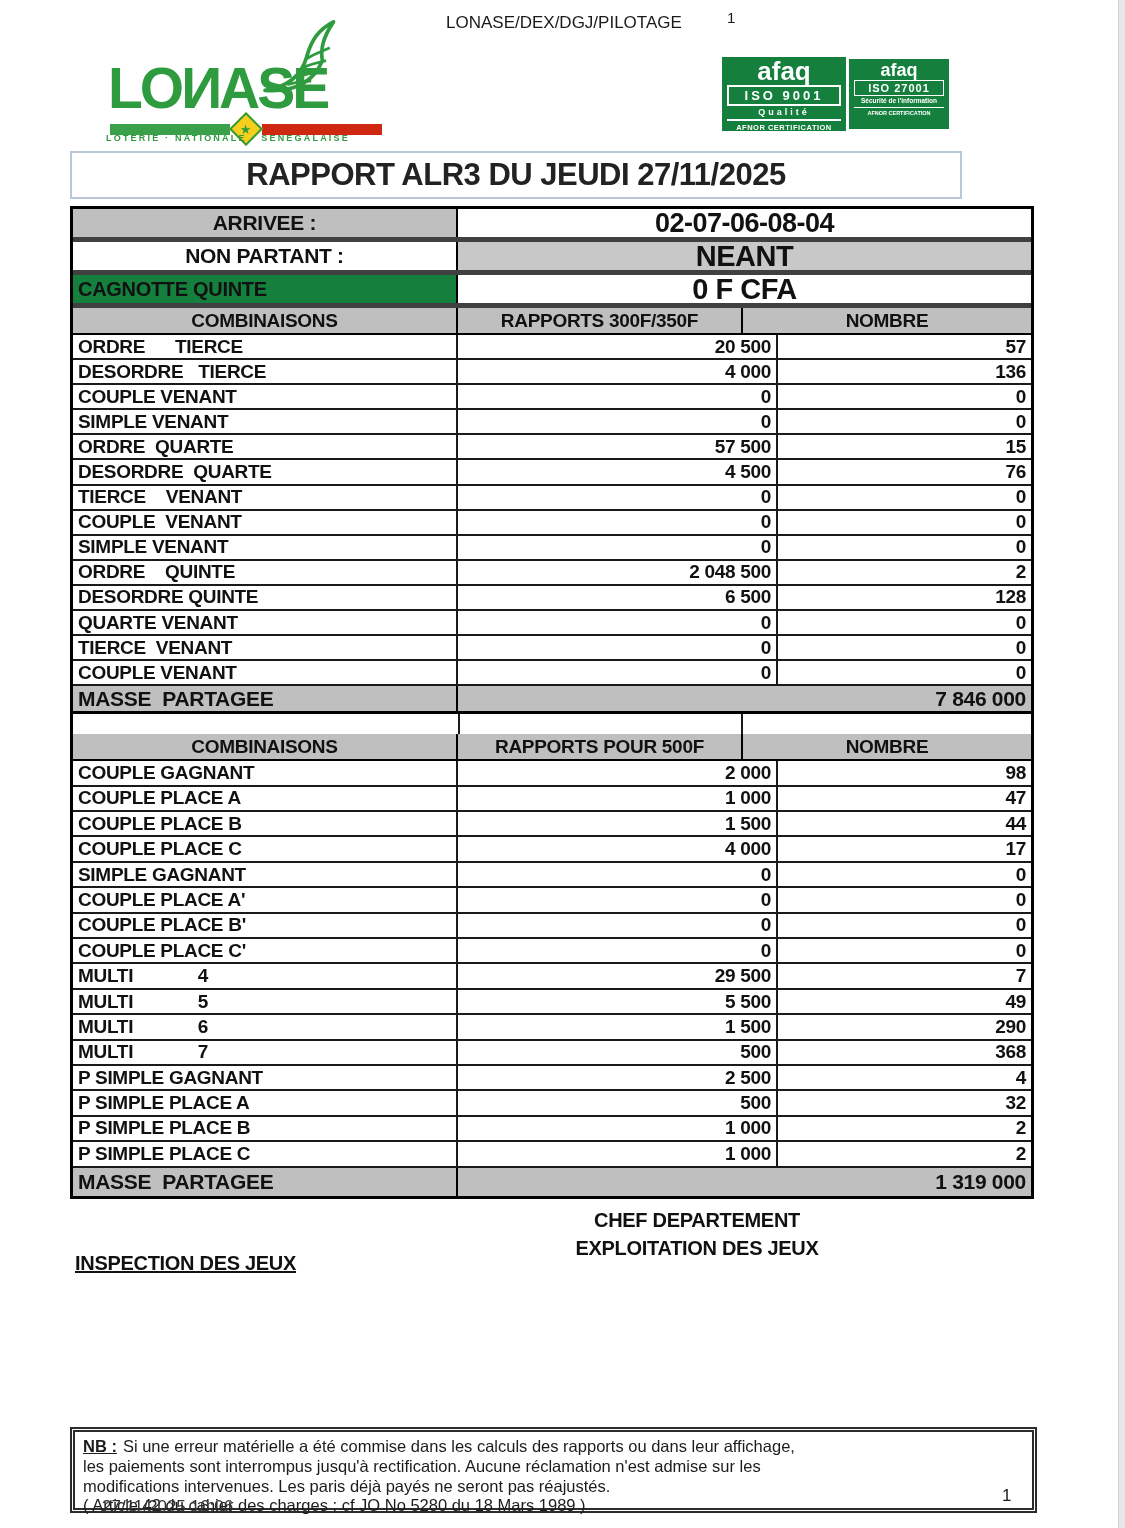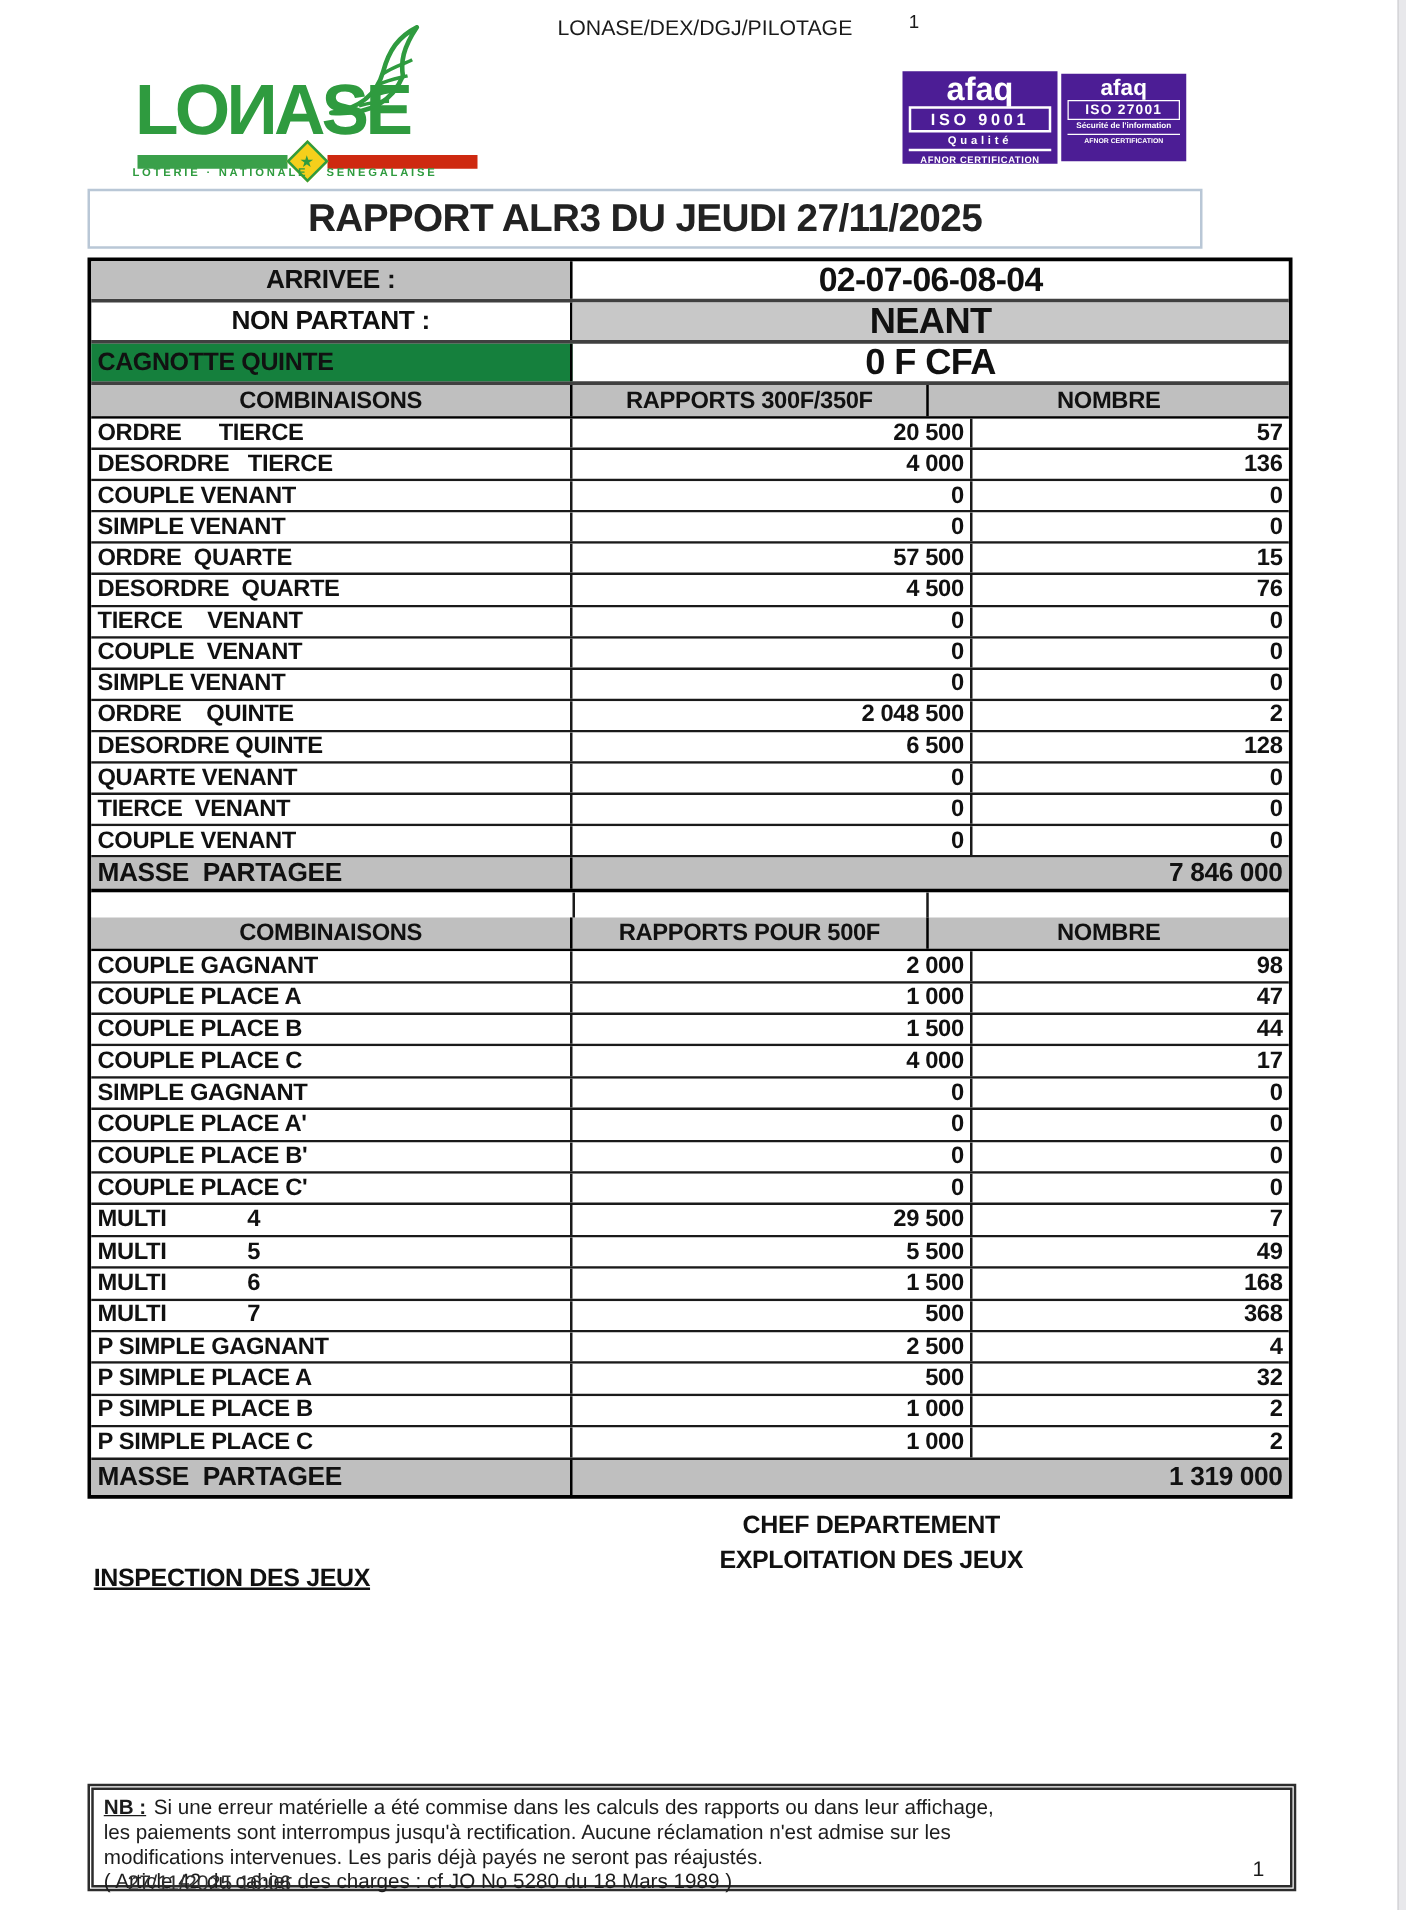--- a/index.html
+++ b/index.html
@@ -21,21 +21,21 @@
   .band { position:absolute; left:10px; top:97px; width:272px; display:flex; align-items:center; }
   .bar { height:11px; flex:1; }
   .bar.green { background:#3AA04A; }
   .bar.red { background:#CE2910; }
   .diamond { width:24px; height:24px; background:#F5CF1B; border:2px solid #2F9B3F; transform:rotate(45deg); margin:0 4px; flex:0 0 auto; display:flex; align-items:center; justify-content:center; }
   .diamond .star { transform:rotate(-45deg); color:#2F9B3F; font-size:13px; line-height:1; }
   .tagline { position:absolute; left:6px; top:113px; width:288px; font-size:9px; font-weight:bold; letter-spacing:2.2px; color:#2F9B3F; white-space:nowrap; }
 
   
   .badges { position:absolute; left:722px; top:57px; display:flex; }
-  .badge { background:#4c1d95; color:#fff; text-align:center; padding:3px 5px 2px; }
+  .badge { background:#15803d; color:#fff; text-align:center; padding:3px 5px 2px; }
   .badge1 { width:124px; height:74px; }
   .badge2 { width:100px; height:70px; margin-left:3px; margin-top:2px; }
   .badge .brand { font-weight:800; line-height:0.9; }
   .badge1 .brand { font-size:26px; }
   .badge2 .brand { font-size:18px; }
   .iso-strip { border:2px solid #fff; font-weight:bold; margin:2px 0 1px; }
   .badge1 .iso-strip { font-size:13px; letter-spacing:3px; padding:1px 0; }
   .badge2 .iso-strip { font-size:11px; letter-spacing:1px; border-width:1px; padding:1px 0; }
   .badge .subtitle { font-weight:bold; }
   .badge1 .subtitle { font-size:9px; letter-spacing:3px; }
@@ -43,21 +43,21 @@
   .badge .foot { border-top:2px solid #fff; font-weight:bold; margin-top:2px; padding-top:2px; }
   .badge1 .foot { font-size:7.5px; letter-spacing:0.5px; }
   .badge2 .foot { font-size:5.5px; border-top-width:1px; }
 
   
   .title-box { position:absolute; left:70px; top:151px; width:892px; height:48px; border:2px solid #b9c7d6; display:flex; align-items:center; justify-content:center; }
   .title-box span { font-size:31px; font-weight:800; letter-spacing:-0.5px; color:#222; }
 
   
   .maintable { position:absolute; left:70px; top:206px; width:964px; border:3px solid #000; background:#fff; }
-  .srow { display:flex; height:33px; border-bottom:3px solid #404040; }
+  .srow { display:flex; height:33px; border-bottom:5px solid #404040; }
   .scell { display:flex; align-items:center; }
   .slabel { width:385px; border-right:2px solid #000; justify-content:center; font-weight:800; font-size:21px; letter-spacing:-0.3px; }
   .slabel.leftal { justify-content:flex-start; padding-left:5px; font-size:20px; }
   .sval { flex:1; justify-content:center; font-weight:800; letter-spacing:-0.5px; }
   .v-arrivee { font-size:27px; }
   .v-neant { font-size:29px; }
   .v-cfa { font-size:29px; }
   .bg-gray { background:#bfbfbf; }
   .bg-gray2 { background:#c8c8c8; }
   .bg-dark { background:#15803d;text-align:right; }
@@ -302,21 +302,21 @@
           <div class="c">7</div>
         </div>
         <div class="trow">
           <div class="c">MULTI             5</div>
           <div class="c">5 500</div>
           <div class="c">49</div>
         </div>
         <div class="trow">
           <div class="c">MULTI             6</div>
           <div class="c">1 500</div>
-          <div class="c">168</div>
+          <div class="c">290</div>
         </div>
         <div class="trow">
           <div class="c">MULTI             7</div>
           <div class="c">500</div>
           <div class="c">368</div>
         </div>
         <div class="trow">
           <div class="c">P SIMPLE GAGNANT</div>
           <div class="c">2 500</div>
           <div class="c">4</div>

